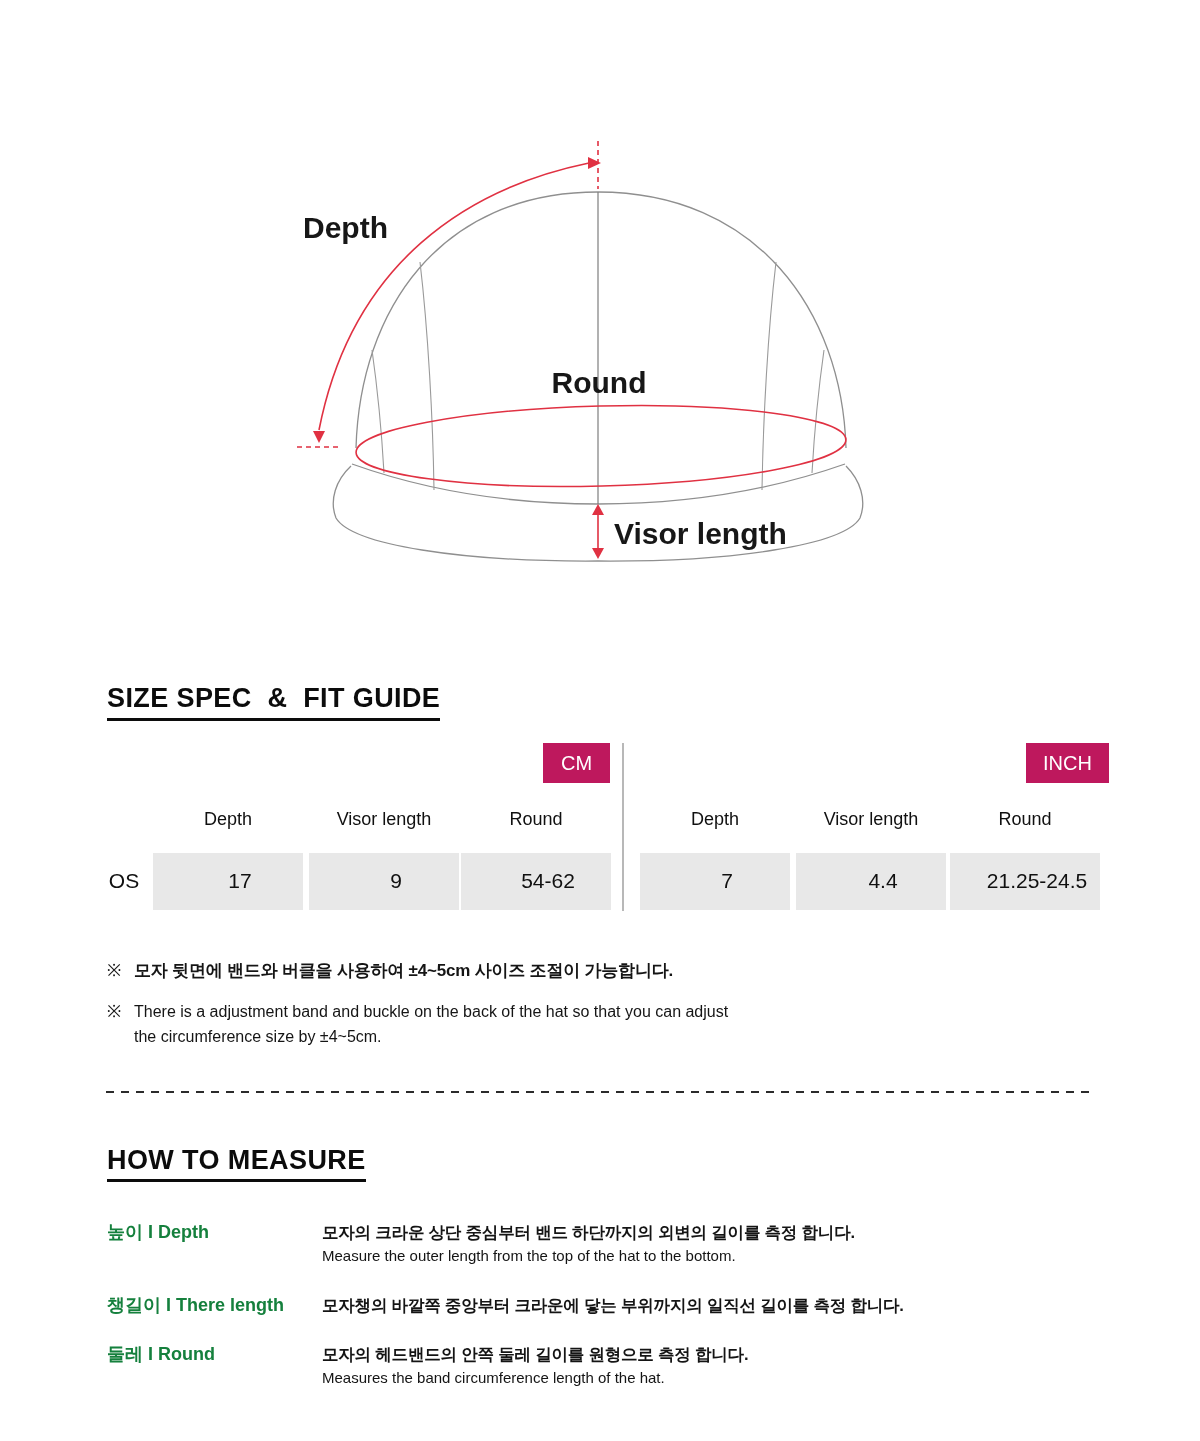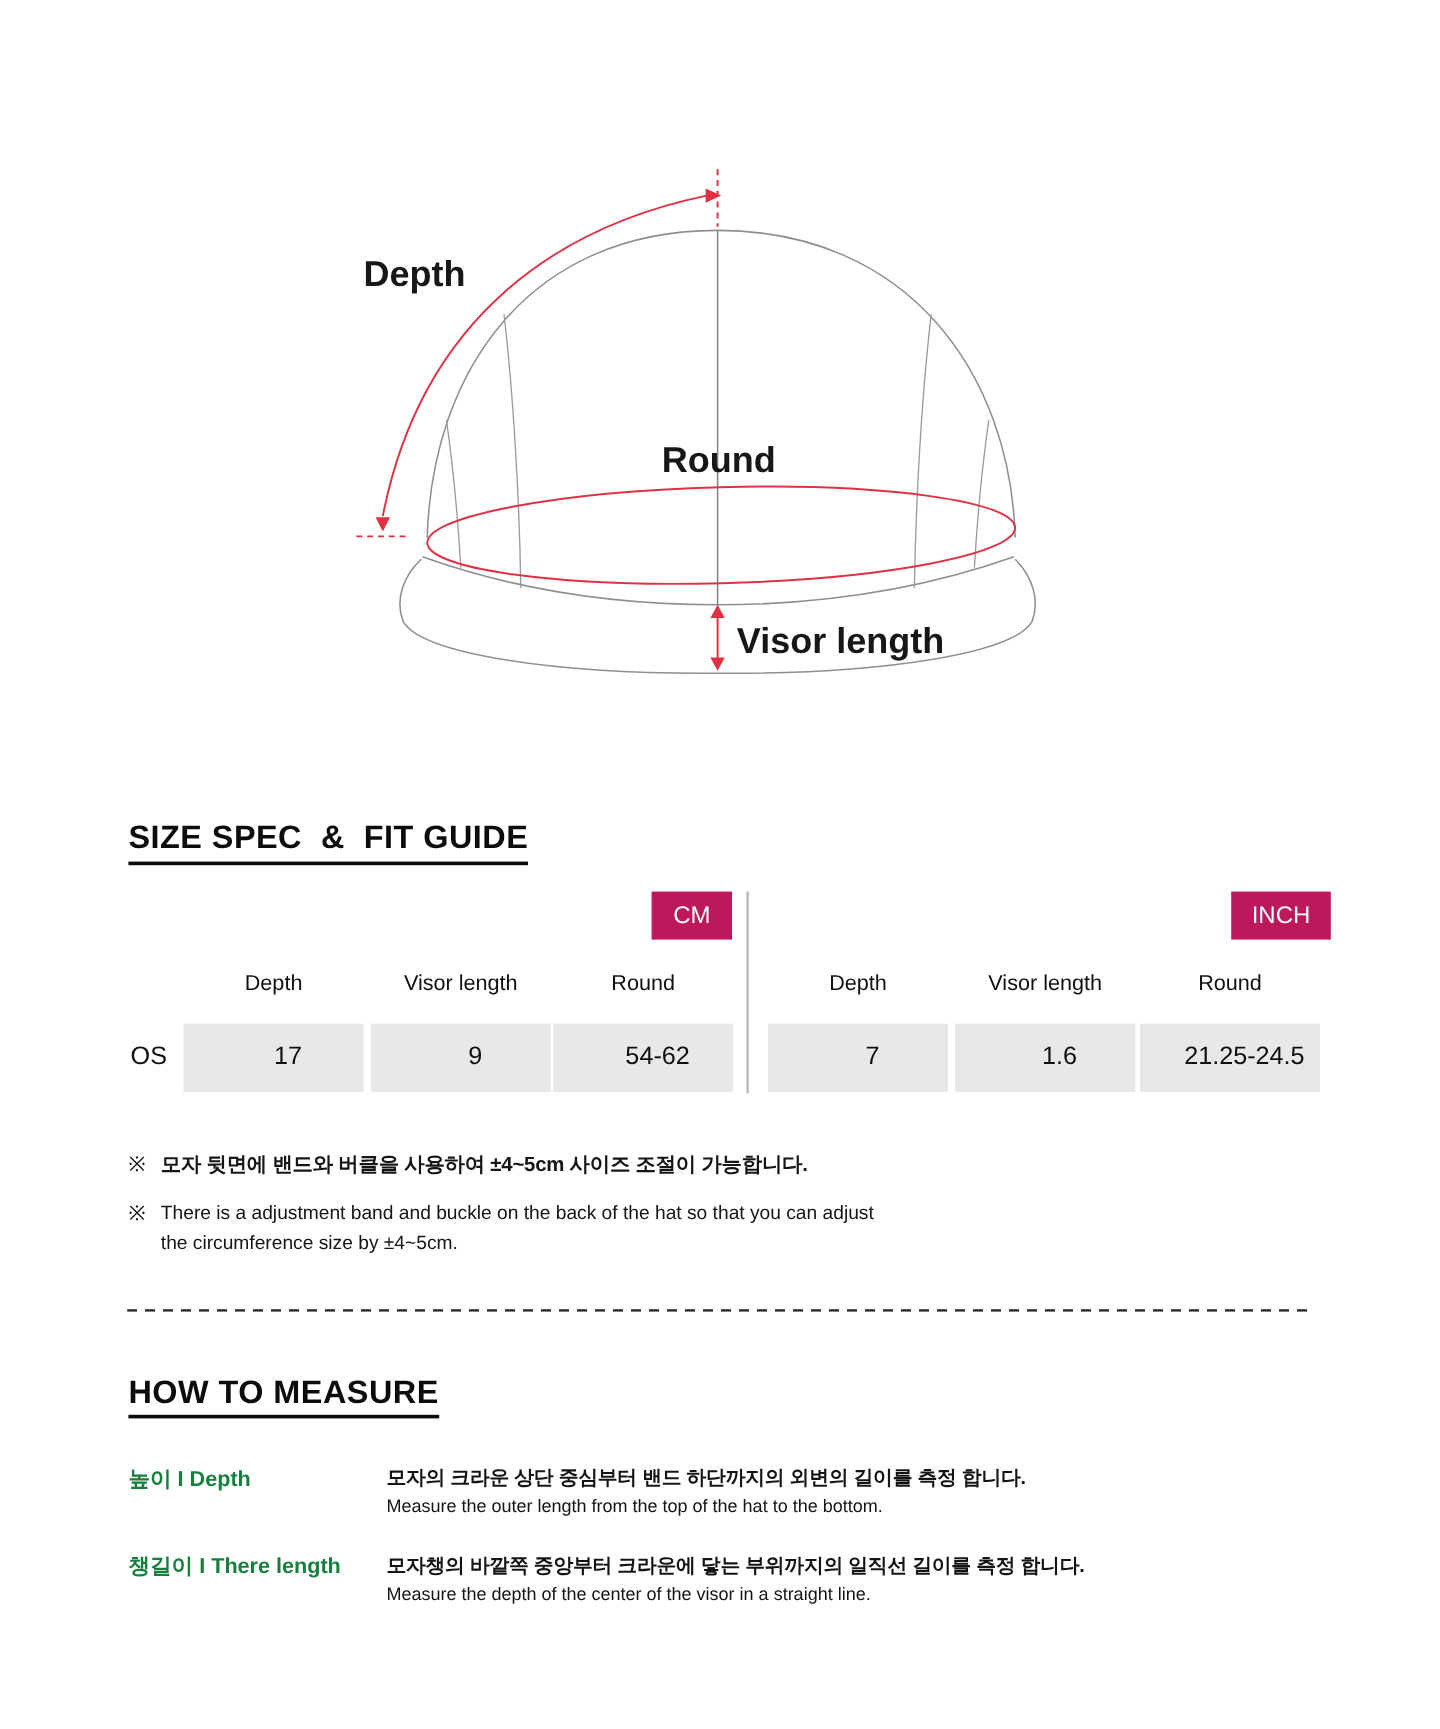--- a/index.html
+++ b/index.html
@@ -146,21 +146,21 @@
     <span class="col-header ch-4">Depth</span>
     <span class="col-header ch-5">Visor length</span>
     <span class="col-header ch-6">Round</span>
 
     <span class="row-label">OS</span>
 
     <div class="cell c-1">17</div>
     <div class="cell c-2">9</div>
     <div class="cell c-3">54-62</div>
     <div class="cell c-4">7</div>
-    <div class="cell c-5">1.6</div>
+    <div class="cell c-5">4.4</div>
     <div class="cell c-6">21.25-24.5</div>
   </div>
 
   <div class="notes">
     <div class="note">
       <span class="note-marker">※</span>
       <span class="note-kr">모자 뒷면에 밴드와 버클을 사용하여 ±4~5cm 사이즈 조절이 가능합니다.</span>
     </div>
     <div class="note">
       <span class="note-marker">※</span>
@@ -182,17 +182,23 @@
       <div class="measure-label">높이 I Depth</div>
       <div class="measure-desc">
         <div class="kr">모자의 크라운 상단 중심부터 밴드 하단까지의 외변의 길이를 측정 합니다.</div>
         <div class="en">Measure the outer length from the top of the hat to the bottom.</div>
       </div>
     </div>
     <div class="measure-item">
       <div class="measure-label">챙길이 I There length</div>
       <div class="measure-desc">
         <div class="kr">모자챙의 바깥쪽 중앙부터 크라운에 닿는 부위까지의 일직선 길이를 측정 합니다.</div>
-        <div class="en">Measure the depth of the center of the visor in a straight line.</div>
+      </div>
+    </div>
+    <div class="measure-item">
+      <div class="measure-label">둘레 I Round</div>
+      <div class="measure-desc">
+        <div class="kr">모자의 헤드밴드의 안쪽 둘레 길이를 원형으로 측정 합니다.</div>
+        <div class="en">Measures the band circumference length of the hat.</div>
       </div>
     </div>
   </div>
 </div>
 
 </body></html>

